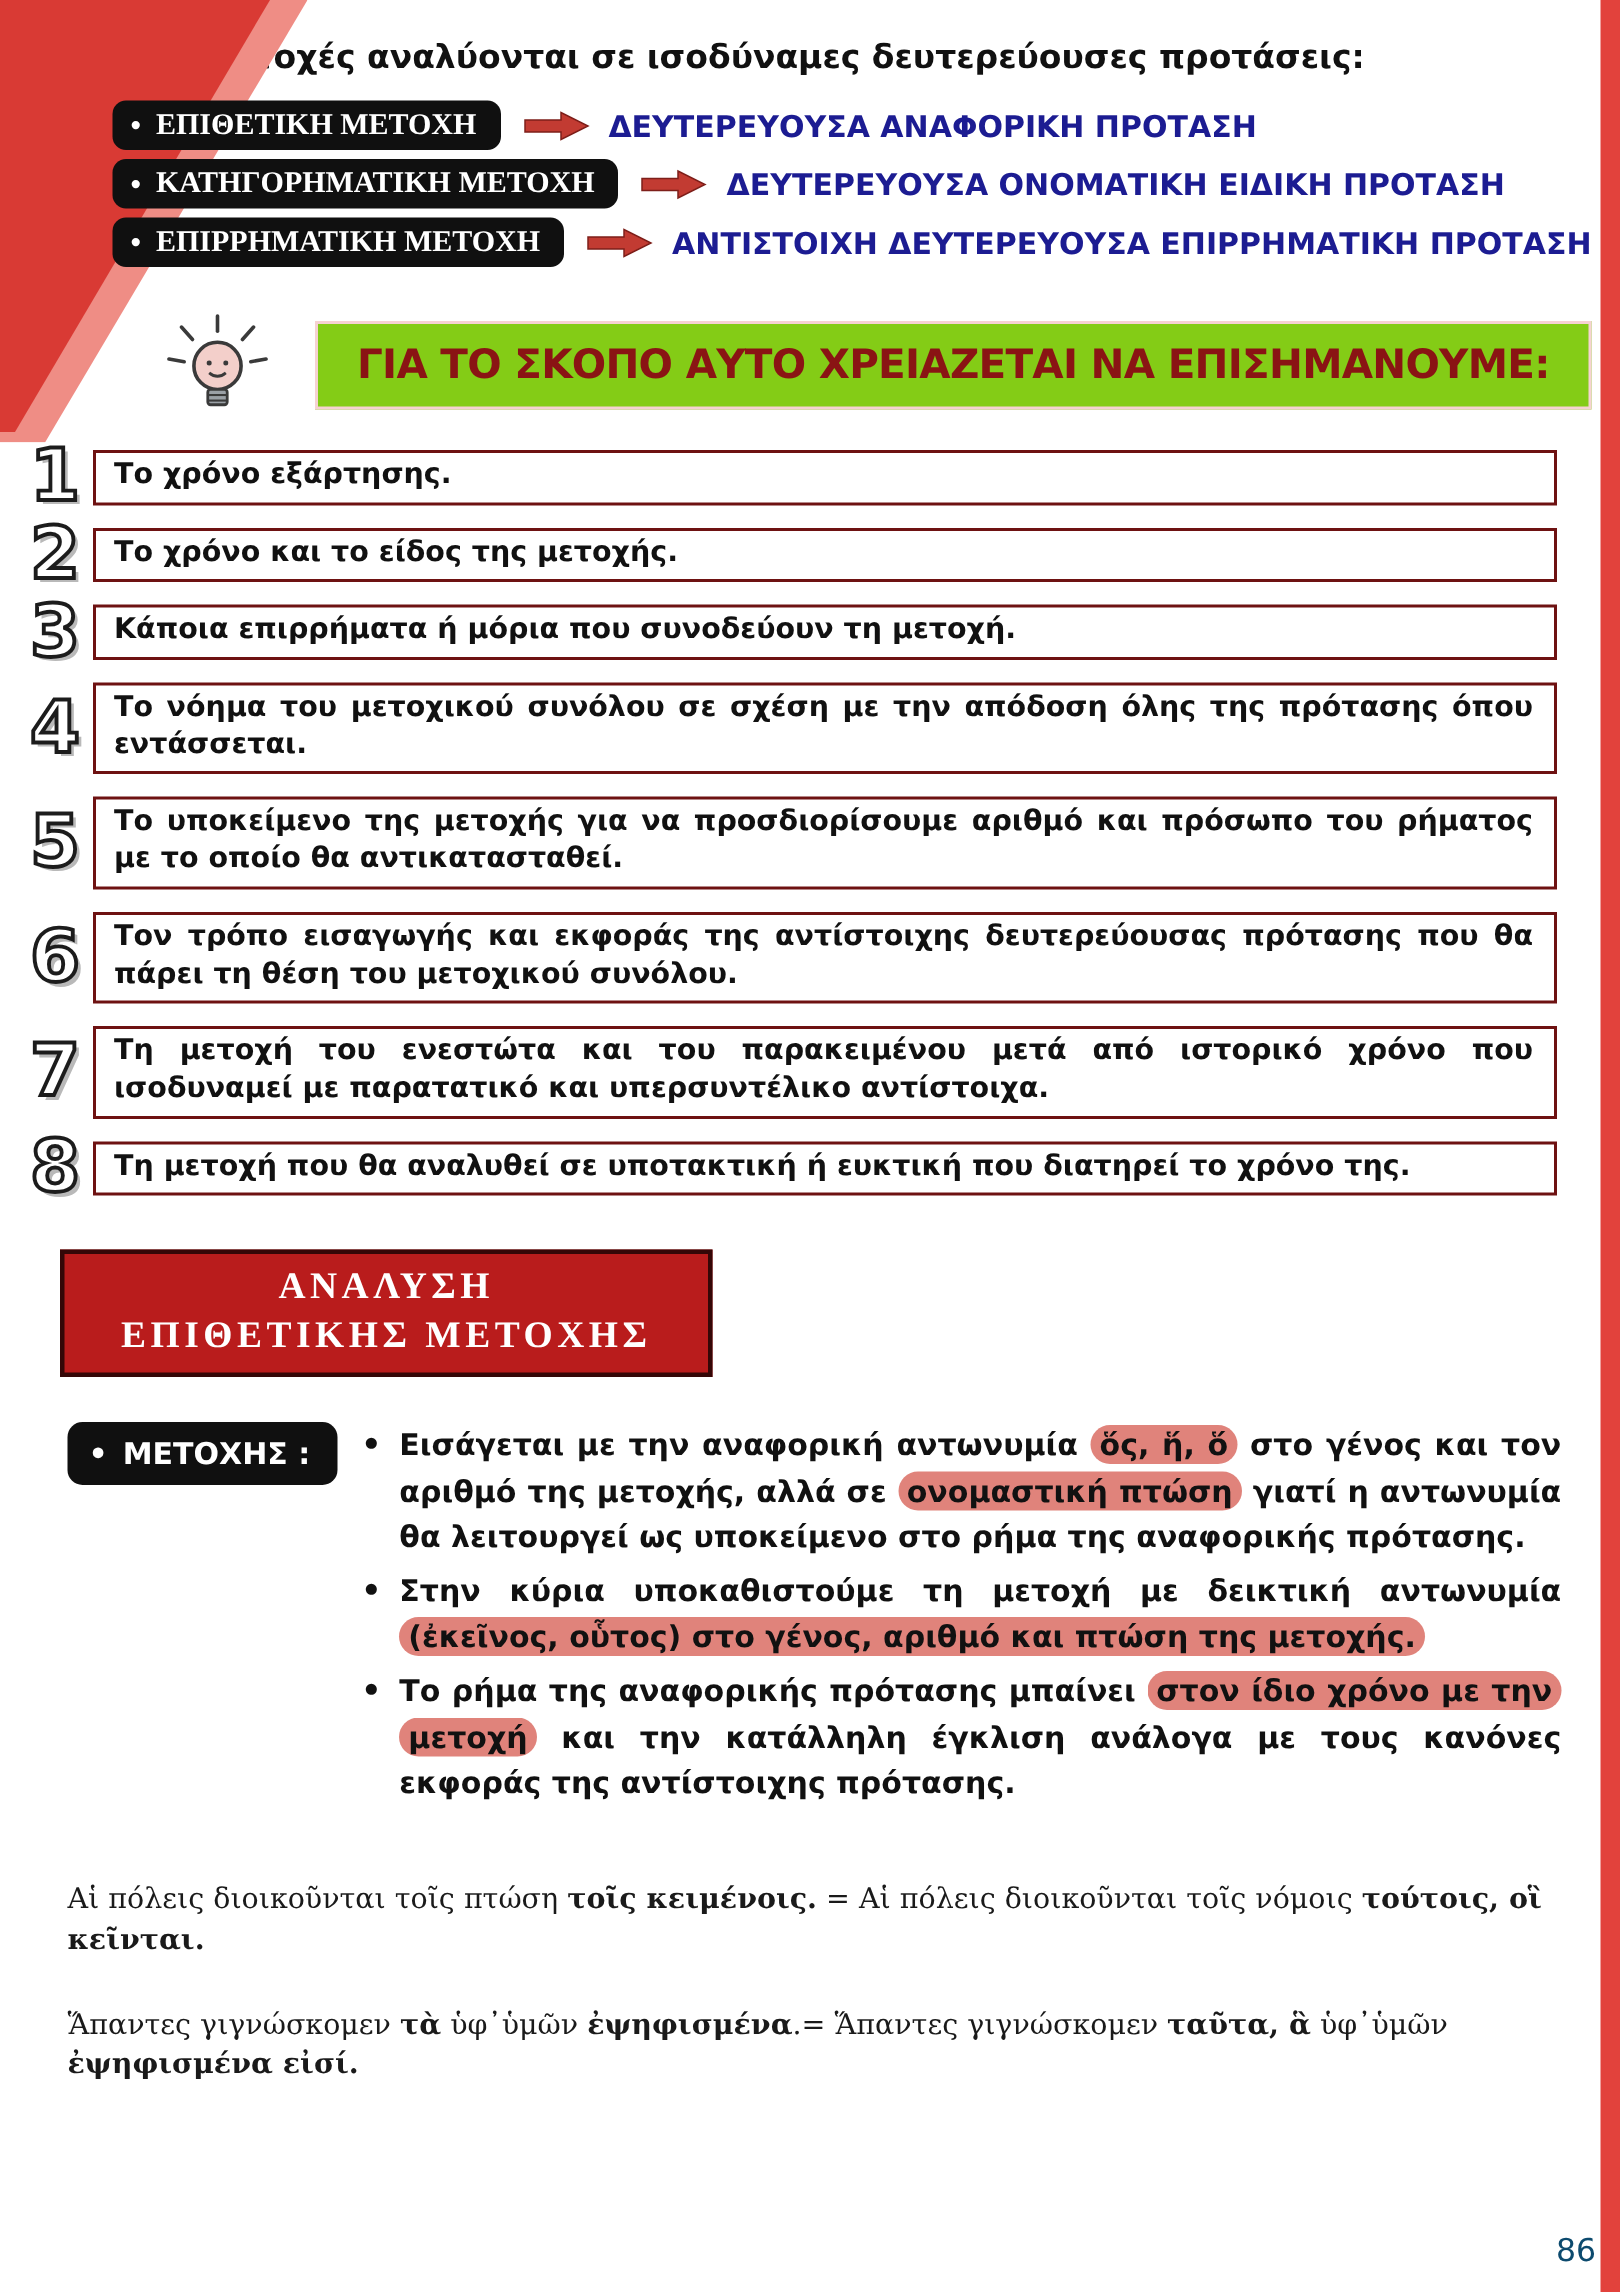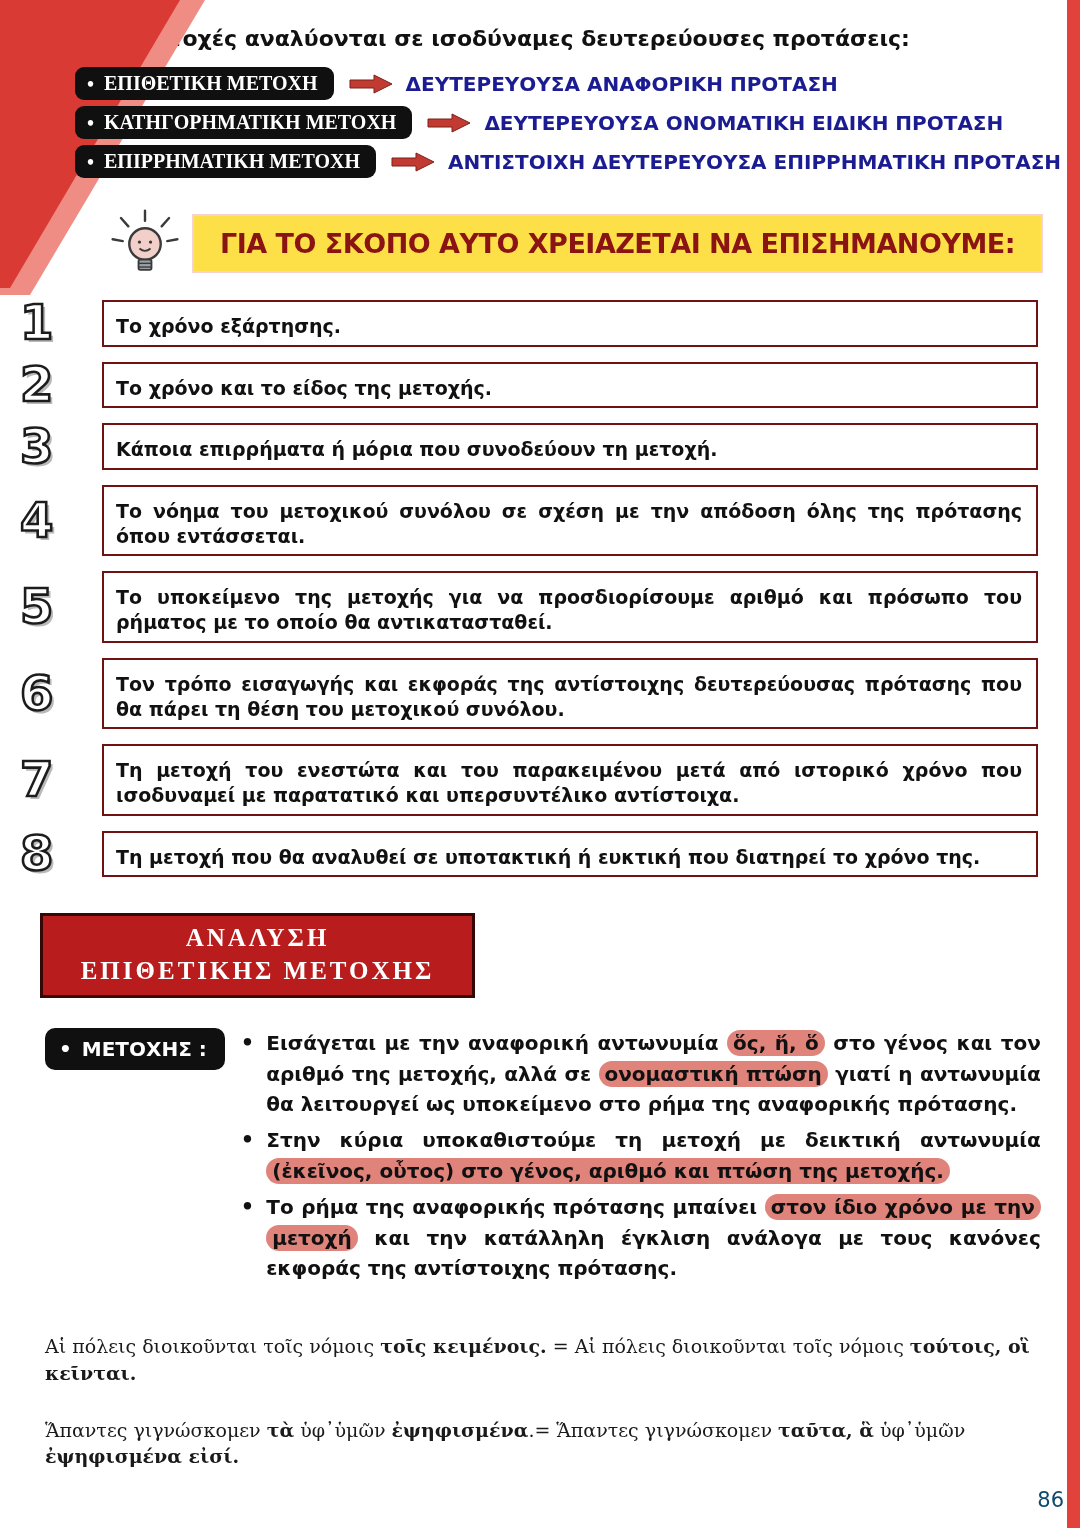--- a/index.html
+++ b/index.html
@@ -67,39 +67,38 @@
   }
   .map-bullet { font-size:20px; line-height:1; }
   .map-arrow { margin:0 12px 0 14px; flex:0 0 auto; }
   .map-result {
     color:#1c1c92; font-weight:bold; font-size:20px; white-space:nowrap;
   }
   
   .callout { display:flex; align-items:center; margin:28px 0 0 108px; }
   .bulb { flex:0 0 auto; }
   .callout-box {
-    margin-left:10px;
-    background:#fde047;
+    margin-left:28px;
+    background:#84cc16;
     border:2px solid #f6d2d2;
     padding:12px 26px;
     font-weight:bold; font-size:27px;
     letter-spacing:-0.5px;
     color:#8a1414;
     white-space:nowrap;
   }
   
   .points { margin-top:20px; position:relative; z-index:2; }
   .point-row { position:relative; margin:15px 0 0 62px; width:976px; }
   .point-box {
     border:2px solid #6e1212;
     background:#fff;
-    padding:12px 14px 6px 12px;
+    padding:2px 14px 6px 12px;
     font-weight:bold; font-size:19px; line-height:1.3;
     text-align:justify;
-    margin-left:40px;
   }
   .point-num {
     position:absolute; left:-42px; top:50%;
     transform:translateY(-52%);
     font-weight:bold; font-size:48px; line-height:1;
     color:#ffffff;
     -webkit-text-stroke:2.6px #1c1c1c;
     text-shadow:3px 3px 0 #b9b9b9;
     font-family:"DejaVu Sans", sans-serif;
   }
@@ -273,19 +272,19 @@
         <div class="bullet-text"><span>Στην κύρια υποκαθιστούμε τη μετοχή με δεικτική αντωνυμία </span><span class="hl">(ἐκεῖνος, οὗτος) στο γένος, αριθμό και πτώση της μετοχής.</span></div>
       </div>
       <div class="bullet-item">
         <span class="bullet-dot">•</span>
         <div class="bullet-text"><span>Το ρήμα της αναφορικής πρότασης μπαίνει </span><span class="hl">στον ίδιο χρόνο με την μετοχή</span><span> και την κατάλληλη έγκλιση ανάλογα με τους κανόνες εκφοράς της αντίστοιχης πρότασης.</span></div>
       </div>
     </div>
   </div>
 
   <div class="examples">
-    <div class="example"><span>Αἱ πόλεις διοικοῦνται τοῖς νόμοις </span><span class="b">τοῖς κειμένοις.</span><span> = Αἱ πόλεις διοικοῦνται τοῖς νόμοις </span><span class="b">τούτοις, οἳ κεῖνται.</span></div>
+    <div class="example"><span>Αἱ πόλεις διοικοῦνται τοῖς πτώση </span><span class="b">τοῖς κειμένοις.</span><span> = Αἱ πόλεις διοικοῦνται τοῖς νόμοις </span><span class="b">τούτοις, οἳ κεῖνται.</span></div>
     <div class="example"><span>Ἅπαντες γιγνώσκομεν </span><span class="b">τὰ</span><span> ὑφ᾽ὑμῶν </span><span class="b">ἐψηφισμένα</span><span>.= Ἅπαντες γιγνώσκομεν </span><span class="b">ταῦτα, ἃ</span><span> ὑφ᾽ὑμῶν </span><span class="b">ἐψηφισμένα εἰσί.</span></div>
   </div>
 
   <div class="page-num">86</div>
 
 </div>
 
 </body></html>

